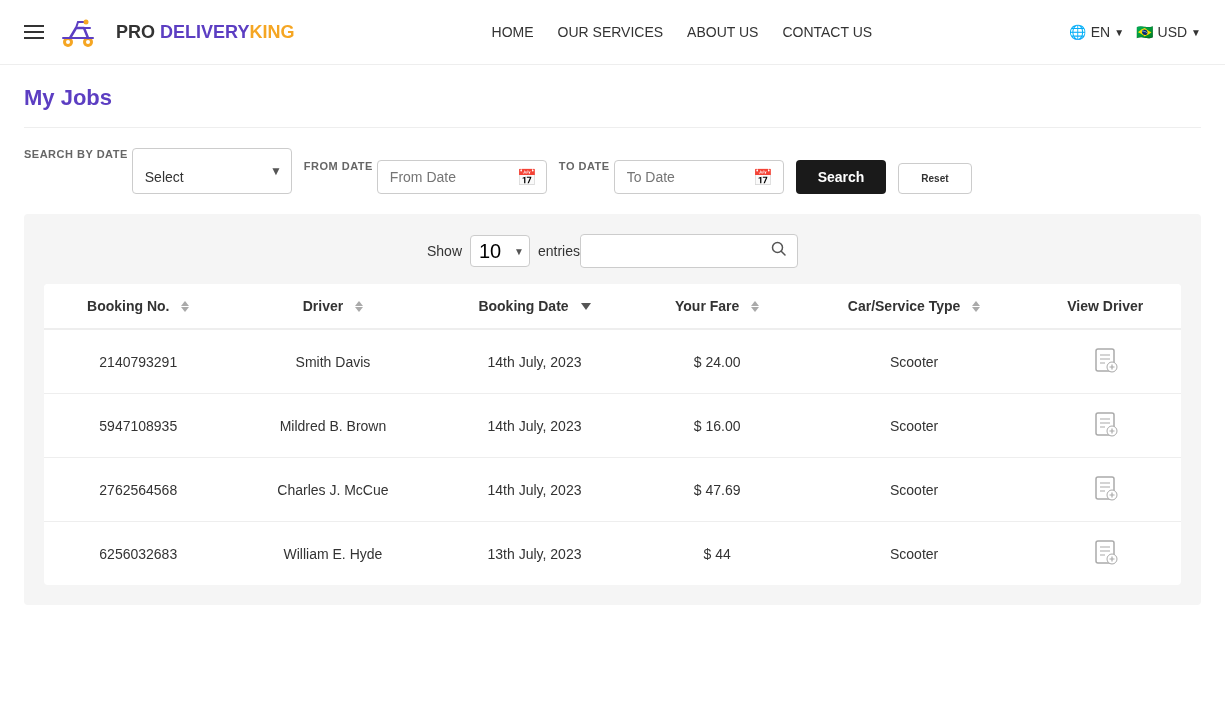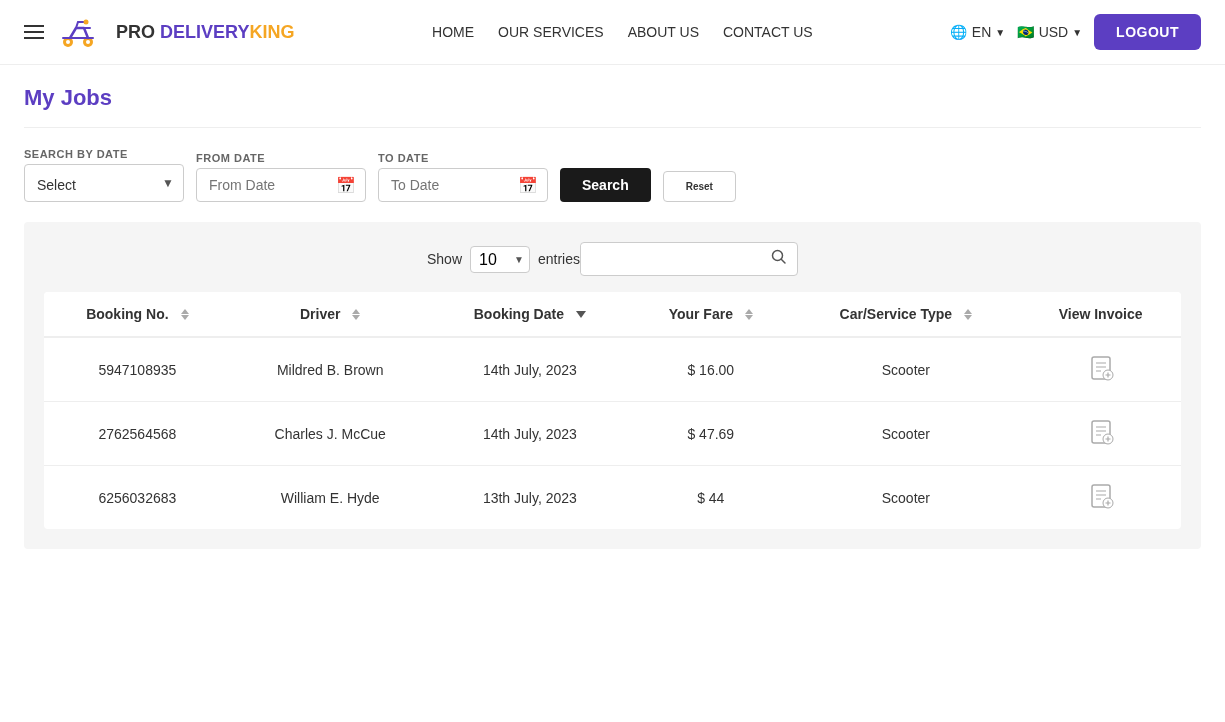--- a/index.html
+++ b/index.html
@@ -49,34 +49,34 @@
       font-size: 22px;
       font-weight: bold;
       color: #5c3ec2;
       margin-bottom: 16px;
     }
 
     .divider { border: none; border-top: 1px solid #eee; margin-bottom: 20px; }
 
     
     .filter-bar { display: flex; align-items: flex-end; gap: 12px; margin-bottom: 20px; }
-    .filter-group { display: flex; flex-direction: column; gap: 4px; }
+    .filter-group { display: flex; flex-direction: row; gap: 4px; }
     .filter-label { font-size: 11px; font-weight: bold; color: #666; text-transform: uppercase; letter-spacing: 0.5px; }
 
     .select-wrapper {
       position: relative;
       display: inline-flex;
       align-items: center;
     }
     .filter-select {
       appearance: none;
       background: #fff;
       border: 1px solid #ccc;
       border-radius: 4px;
-      padding: 12px 36px 8px 12px;
+      padding: 20px 36px 8px 12px;
       font-size: 14px;
       color: #333;
       cursor: pointer;
       width: 160px;
     }
     .select-arrow {
       position: absolute;
       right: 10px;
       pointer-events: none;
       color: #555;
@@ -137,21 +137,21 @@
       display: flex;
       justify-content: center;
       align-items: center;
       margin-bottom: 16px;
     }
     .show-entries { display: flex; align-items: center; gap: 8px; font-size: 14px; color: #333; }
     .entries-select {
       border: 1px solid #ccc;
       border-radius: 4px;
       padding: 4px 24px 4px 8px;
-      font-size: 16px;
+      font-size: 20px;
       background: #fff;
       cursor: pointer;
       appearance: none;
       width: 60px;
     }
     .entries-select-wrapper { position: relative; display: inline-flex; align-items: center; }
     .entries-arrow { position: absolute; right: 6px; pointer-events: none; font-size: 10px; color: #555; }
 
     .table-search-wrapper {
       display: flex;
@@ -264,21 +264,20 @@
     <div class="lang-selector">
       <span>🌐</span>
       <span>EN</span>
       <span class="chevron-down">▼</span>
     </div>
     <div class="currency-selector">
       <span>🇧🇷</span>
       <span>USD</span>
       <span class="chevron-down">▼</span>
     </div>
-    <button class="logout-btn">LOGOUT</button>
   </div>
 </header>
 
 <div class="page-content">
   <h1 class="page-title">My Jobs</h1>
   <hr class="divider">
 
   <div class="filter-bar">
     <div class="filter-group">
       <label class="filter-label">SEARCH BY DATE</label>
@@ -382,25 +381,45 @@
           <th>
             <div class="th-inner">
               <span>Car/Service Type</span>
               <div class="sort-icon">
                 <span class="sort-up"></span>
                 <span class="sort-down"></span>
               </div>
             </div>
           </th>
           <th>
-            <span>View Invoice</span>
+            <span>View Driver</span>
           </th>
         </tr>
       </thead>
       <tbody id="table-body">
+      <tr>
+    <td>2140793291</td>
+    <td>Smith Davis</td>
+    <td>14th July, 2023</td>
+    <td>$ 24.00</td>
+    <td>Scooter</td>
+    <td>
+      <span class="invoice-icon">
+        <svg width="28" height="28" viewBox="0 0 28 28" fill="none" xmlns="http://www.w3.org/2000/svg">
+          <rect x="5" y="3" width="18" height="22" rx="2" stroke="#aaa" stroke-width="1.5" fill="none"></rect>
+          <line x1="9" y1="9" x2="19" y2="9" stroke="#aaa" stroke-width="1.2"></line>
+          <line x1="9" y1="13" x2="19" y2="13" stroke="#aaa" stroke-width="1.2"></line>
+          <line x1="9" y1="17" x2="14" y2="17" stroke="#aaa" stroke-width="1.2"></line>
+          <circle cx="21" cy="21" r="5" fill="#fff" stroke="#aaa" stroke-width="1"></circle>
+          <line x1="21" y1="18.5" x2="21" y2="23.5" stroke="#aaa" stroke-width="1.2"></line>
+          <line x1="18.5" y1="21" x2="23.5" y2="21" stroke="#aaa" stroke-width="1.2"></line>
+        </svg>
+      </span>
+    </td>
+  </tr>
           <tr>
     <td>5947108935</td>
     <td>Mildred B. Brown</td>
     <td>14th July, 2023</td>
     <td>$ 16.00</td>
     <td>Scooter</td>
     <td>
       <span class="invoice-icon">
         <svg width="28" height="28" viewBox="0 0 28 28" fill="none" xmlns="http://www.w3.org/2000/svg">
           <rect x="5" y="3" width="18" height="22" rx="2" stroke="#aaa" stroke-width="1.5" fill="none"></rect>

